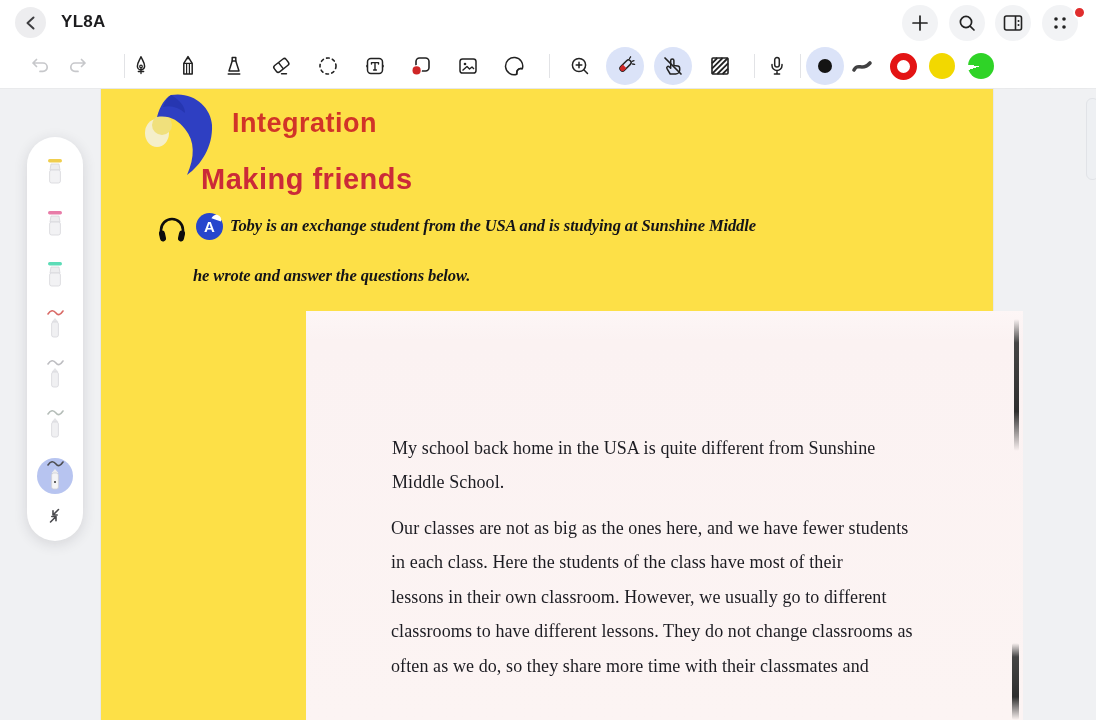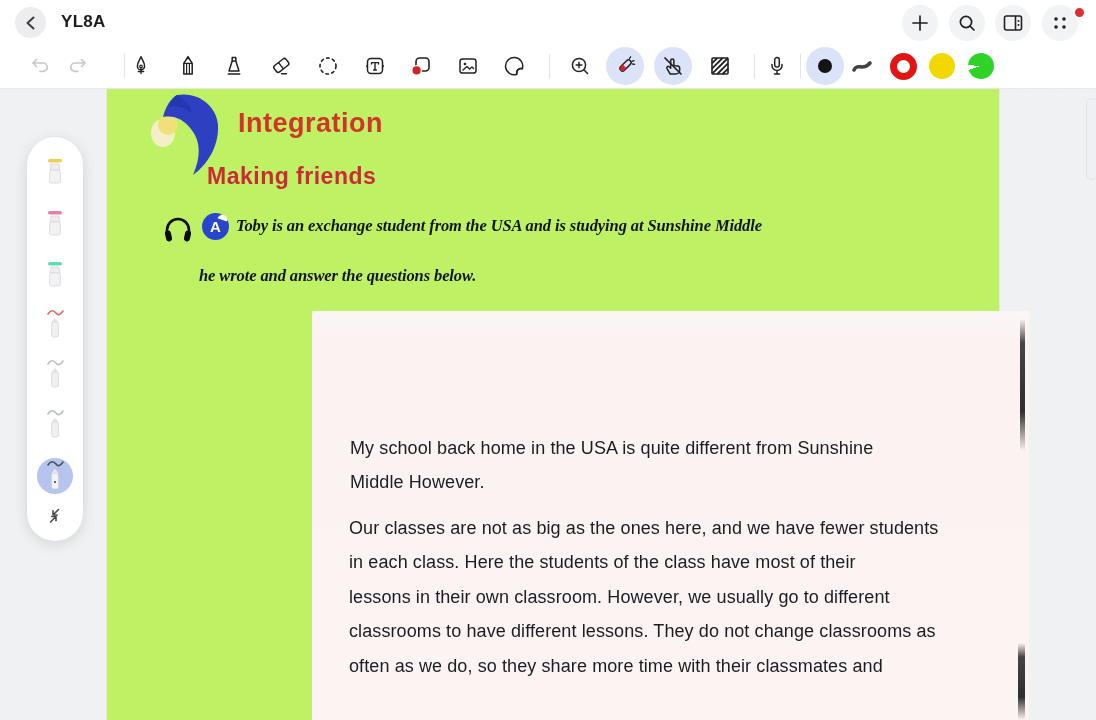--- a/index.html
+++ b/index.html
@@ -23,43 +23,43 @@
   .dot-yellow{background:#f2d800;}
   .dot-green{background:conic-gradient(from 252deg,#ffffff 0 22deg,#2fd327 22deg 360deg);}
   .sel-black{position:absolute;top:3px;width:38px;height:38px;border-radius:50%;background:#dbe3f8;display:flex;align-items:center;justify-content:center;}
   .sel-black::after{content:"";width:14px;height:14px;border-radius:50%;background:#141414;}
   .watermark{position:absolute;left:1000px;top:46px;width:92px;height:30px;opacity:.06;background:
     linear-gradient(90deg,#888 0 18px,transparent 18px 24px,#888 24px 52px,transparent 52px 58px,#888 58px 92px);
     border-radius:6px;filter:blur(1px);}
 
   
   .content{position:absolute;left:0;top:89px;width:1096px;height:631px;background:#f0f1f3;}
-  .page{position:absolute;left:107px;top:0;width:892px;height:631px;background:#bef264;box-shadow:0 0 0 1px #e7e8ea;}
+  .page{position:absolute;left:101px;top:0;width:892px;height:631px;background:#fde047;box-shadow:0 0 0 1px #e7e8ea;}
 
   
   .palette{position:absolute;left:27px;top:48px;width:56px;height:404px;background:#ffffff;border-radius:28px;box-shadow:0 3px 14px rgba(40,40,60,.14);}
   .pal-item{position:absolute;left:10px;width:36px;height:36px;display:flex;align-items:center;justify-content:center;border-radius:50%;}
   .pal-item.sel{background:#b7c4f0;}
 
   
   .scrollpill{position:absolute;right:-3px;top:9px;width:11px;height:80px;border-radius:6px;background:#eef0f3;border:1px solid #e1e3e7;}
 
   
   .unit-title{position:absolute;left:232px;top:108px;font-size:27px;font-weight:bold;color:#d13428;letter-spacing:.5px;}
-  .lesson-title{position:absolute;left:201px;top:163px;font-size:23px;font-weight:bold;color:#cb2a38;letter-spacing:.5px;}
+  .lesson-title{position:absolute;left:201px;top:163px;font-size:29px;font-weight:bold;color:#cb2a38;letter-spacing:.5px;}
 
   
   .a-badge{position:absolute;left:196px;top:213px;width:27px;height:27px;border-radius:50%;background:#2746cd;color:#fff;display:flex;align-items:center;justify-content:center;font-weight:bold;font-size:15px;}
   .a-badge i{position:absolute;right:1px;top:2px;width:10px;height:5px;border-radius:50% 50% 0 0/100% 100% 0 0;background:#fff;transform:rotate(18deg);font-style:normal;}
   .intro-line{position:absolute;white-space:nowrap;font-style:italic;font-weight:600;font-size:16.5px;color:#141418;letter-spacing:-.1px;font-family:Liberation Serif, serif;}
 
   
   .scan{position:absolute;left:205px;top:222px;width:717px;height:409px;background:linear-gradient(180deg,#fdf6f6 0,#fbf2f2 30px,#fcf4f3 100%);}
   .spine{position:absolute;background:linear-gradient(180deg,rgba(40,40,40,0) 0,#454545 18%,#2e2e2e 70%,rgba(60,60,60,0) 100%);filter:blur(.7px);border-radius:2px;}
-  .passage-line{position:absolute;white-space:nowrap;font-family:Liberation Sans, sans-serif;font-size:18px;color:#1c1c22;letter-spacing:.1px;}
+  .passage-line{position:absolute;white-space:nowrap;font-family:Liberation Serif, serif;font-size:18px;color:#1c1c22;letter-spacing:.1px;margin-left:48px;}
 
   svg{display:block;}
 </style>
 </head>
 <body>
 
 <div id="app">
 
   <div class="header">
     <div class="back-btn">
@@ -253,21 +253,21 @@
       </div>
 
       <div class="intro-line" style="left:129px;top:127px">Toby is an exchange student from the USA and is studying at Sunshine Middle</div>
       <div class="intro-line" style="left:92px;top:177px">he wrote and answer the questions below.</div>
 
       <div class="scan">
         <div class="spine" style="left:708px;top:8px;width:5px;height:132px"></div>
         <div class="spine" style="left:706px;top:332px;width:7px;height:77px"></div>
 
         <div class="passage-line" style="left:38px;top:127px">My school back home in the USA is quite different from Sunshine</div>
-        <div class="passage-line" style="left:38px;top:161px">Middle However.</div>
+        <div class="passage-line" style="left:38px;top:161px">Middle School.</div>
 
         <div class="passage-line" style="left:37px;top:241px">in each class. Here the students of the class have most of their</div>
         <div class="passage-line" style="left:37px;top:207px">Our classes are not as big as the ones here, and we have fewer students</div>
         <div class="passage-line" style="left:37px;top:276px">lessons in their own classroom. However, we usually go to different</div>
         <div class="passage-line" style="left:37px;top:345px">often as we do, so they share more time with their classmates and</div>
         <div class="passage-line" style="left:37px;top:310px">classrooms to have different lessons. They do not change classrooms as</div>
 
       </div>
     </div>
 

